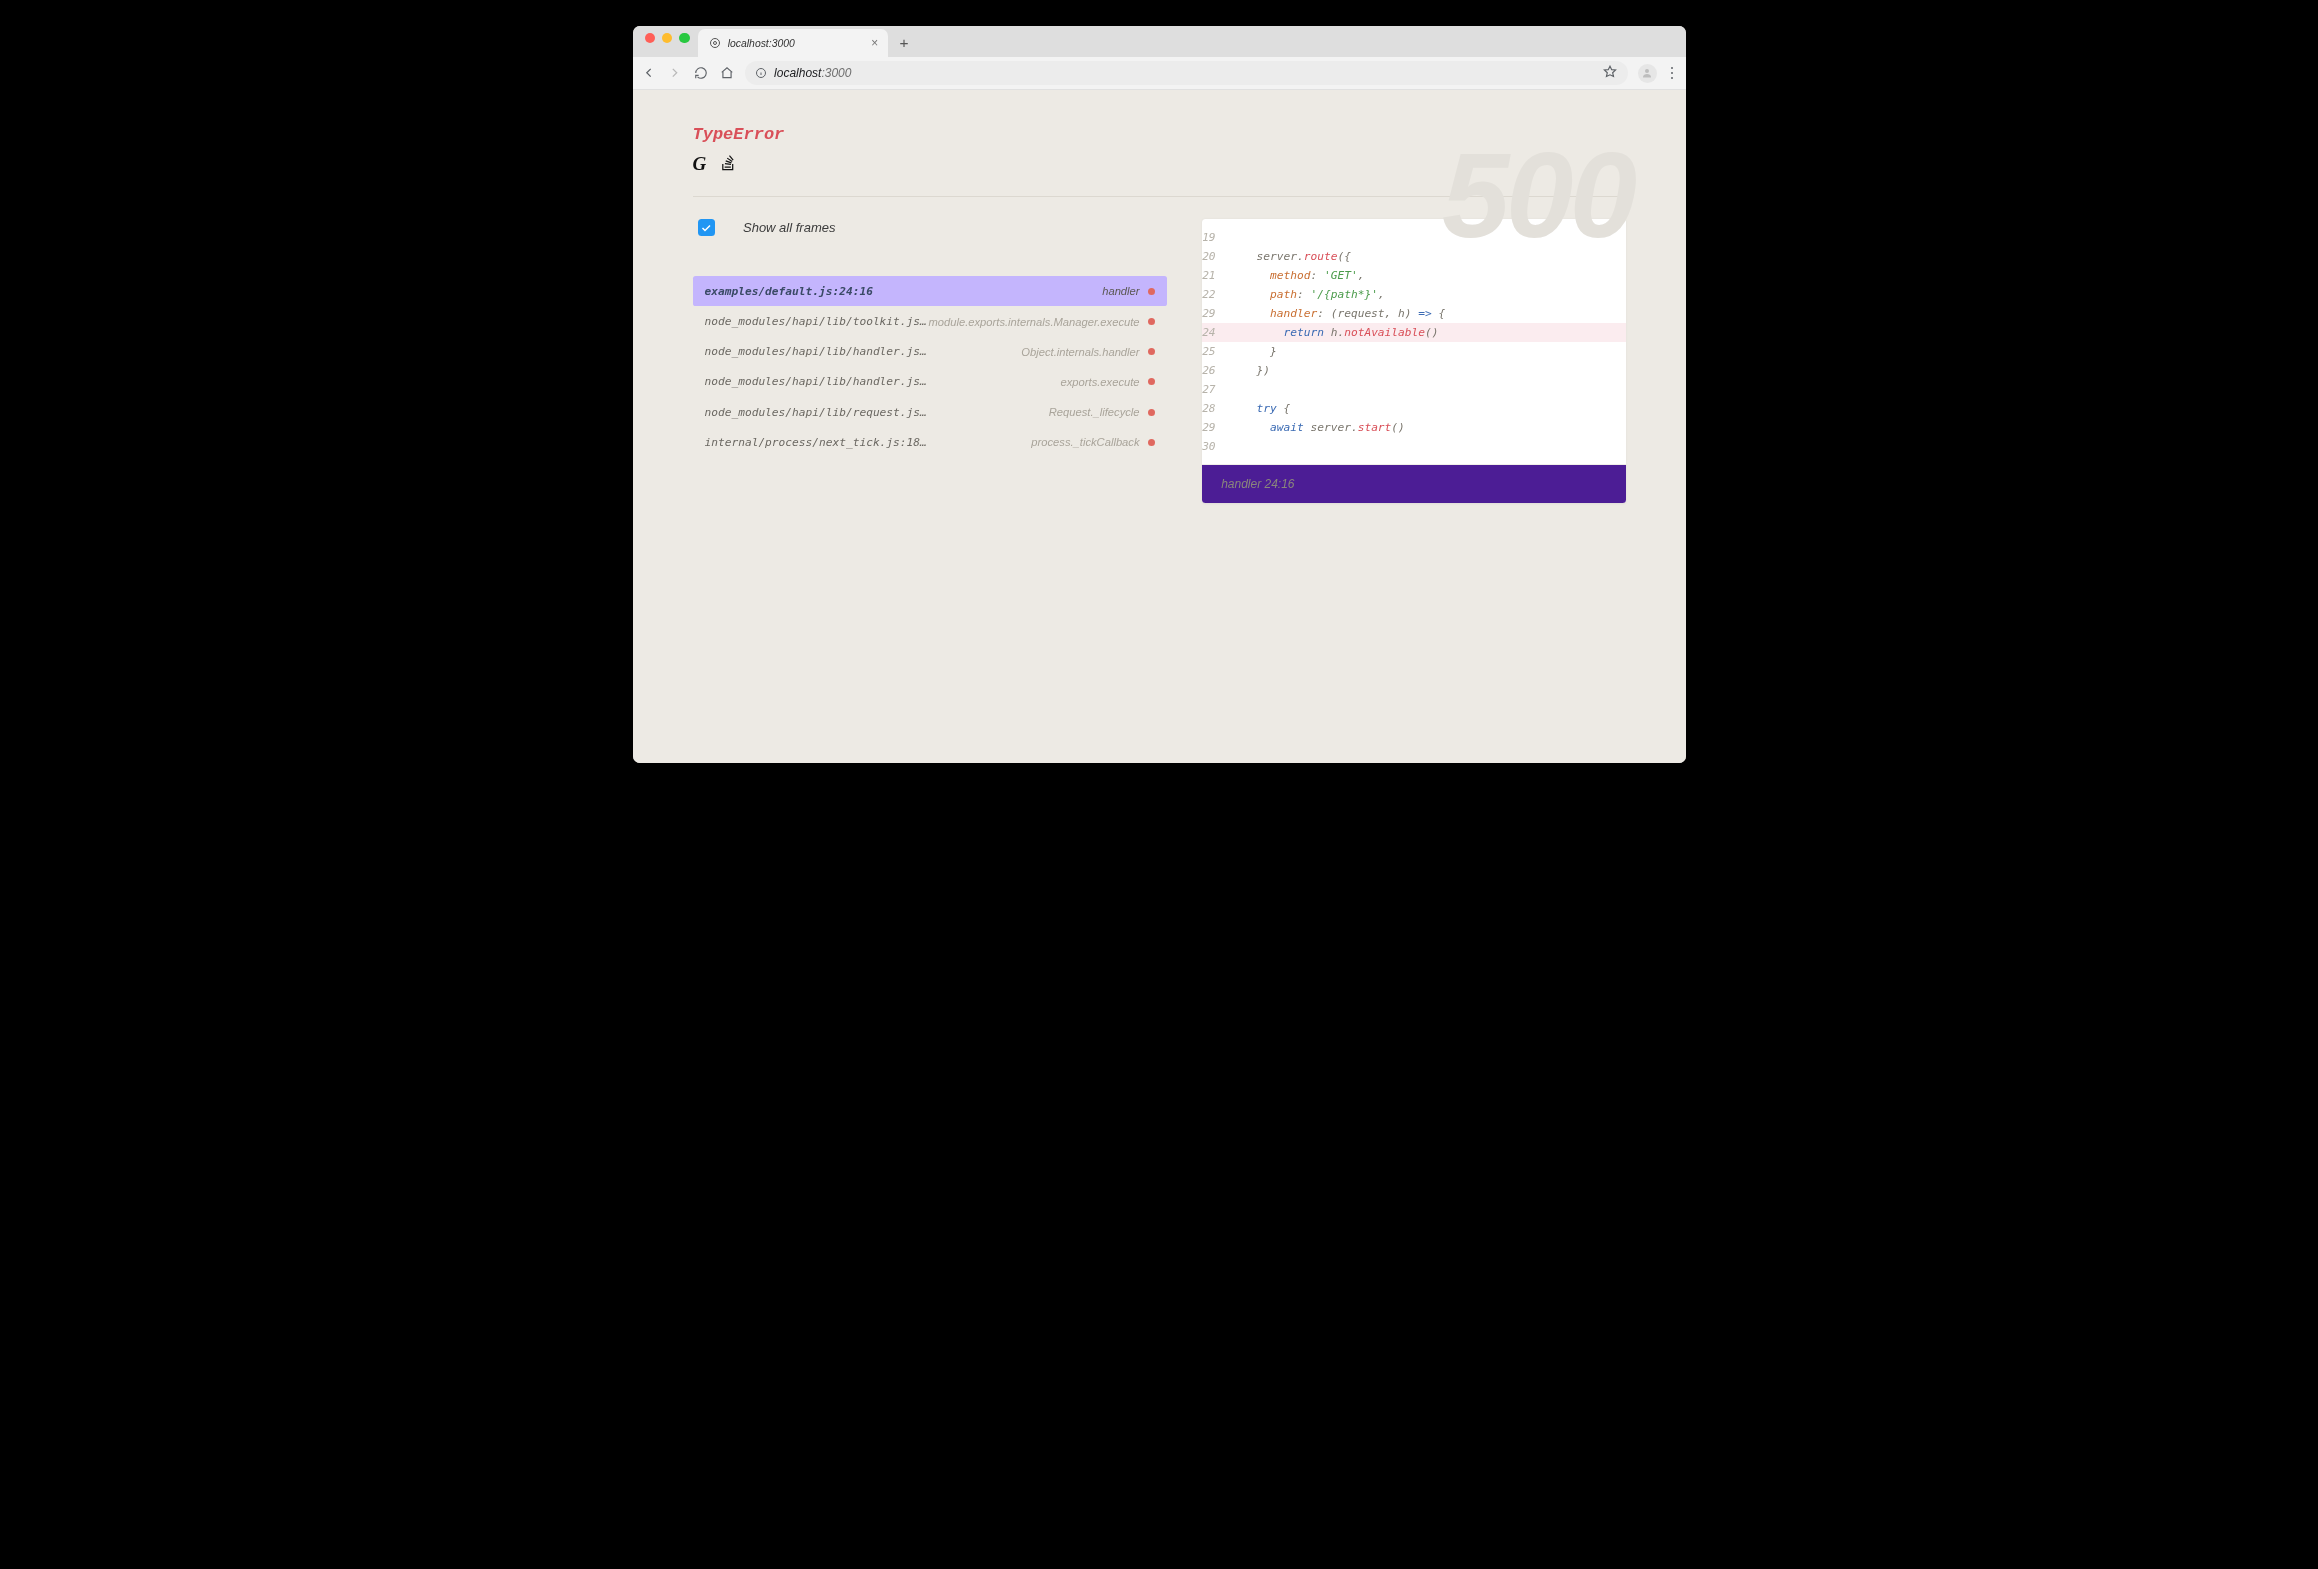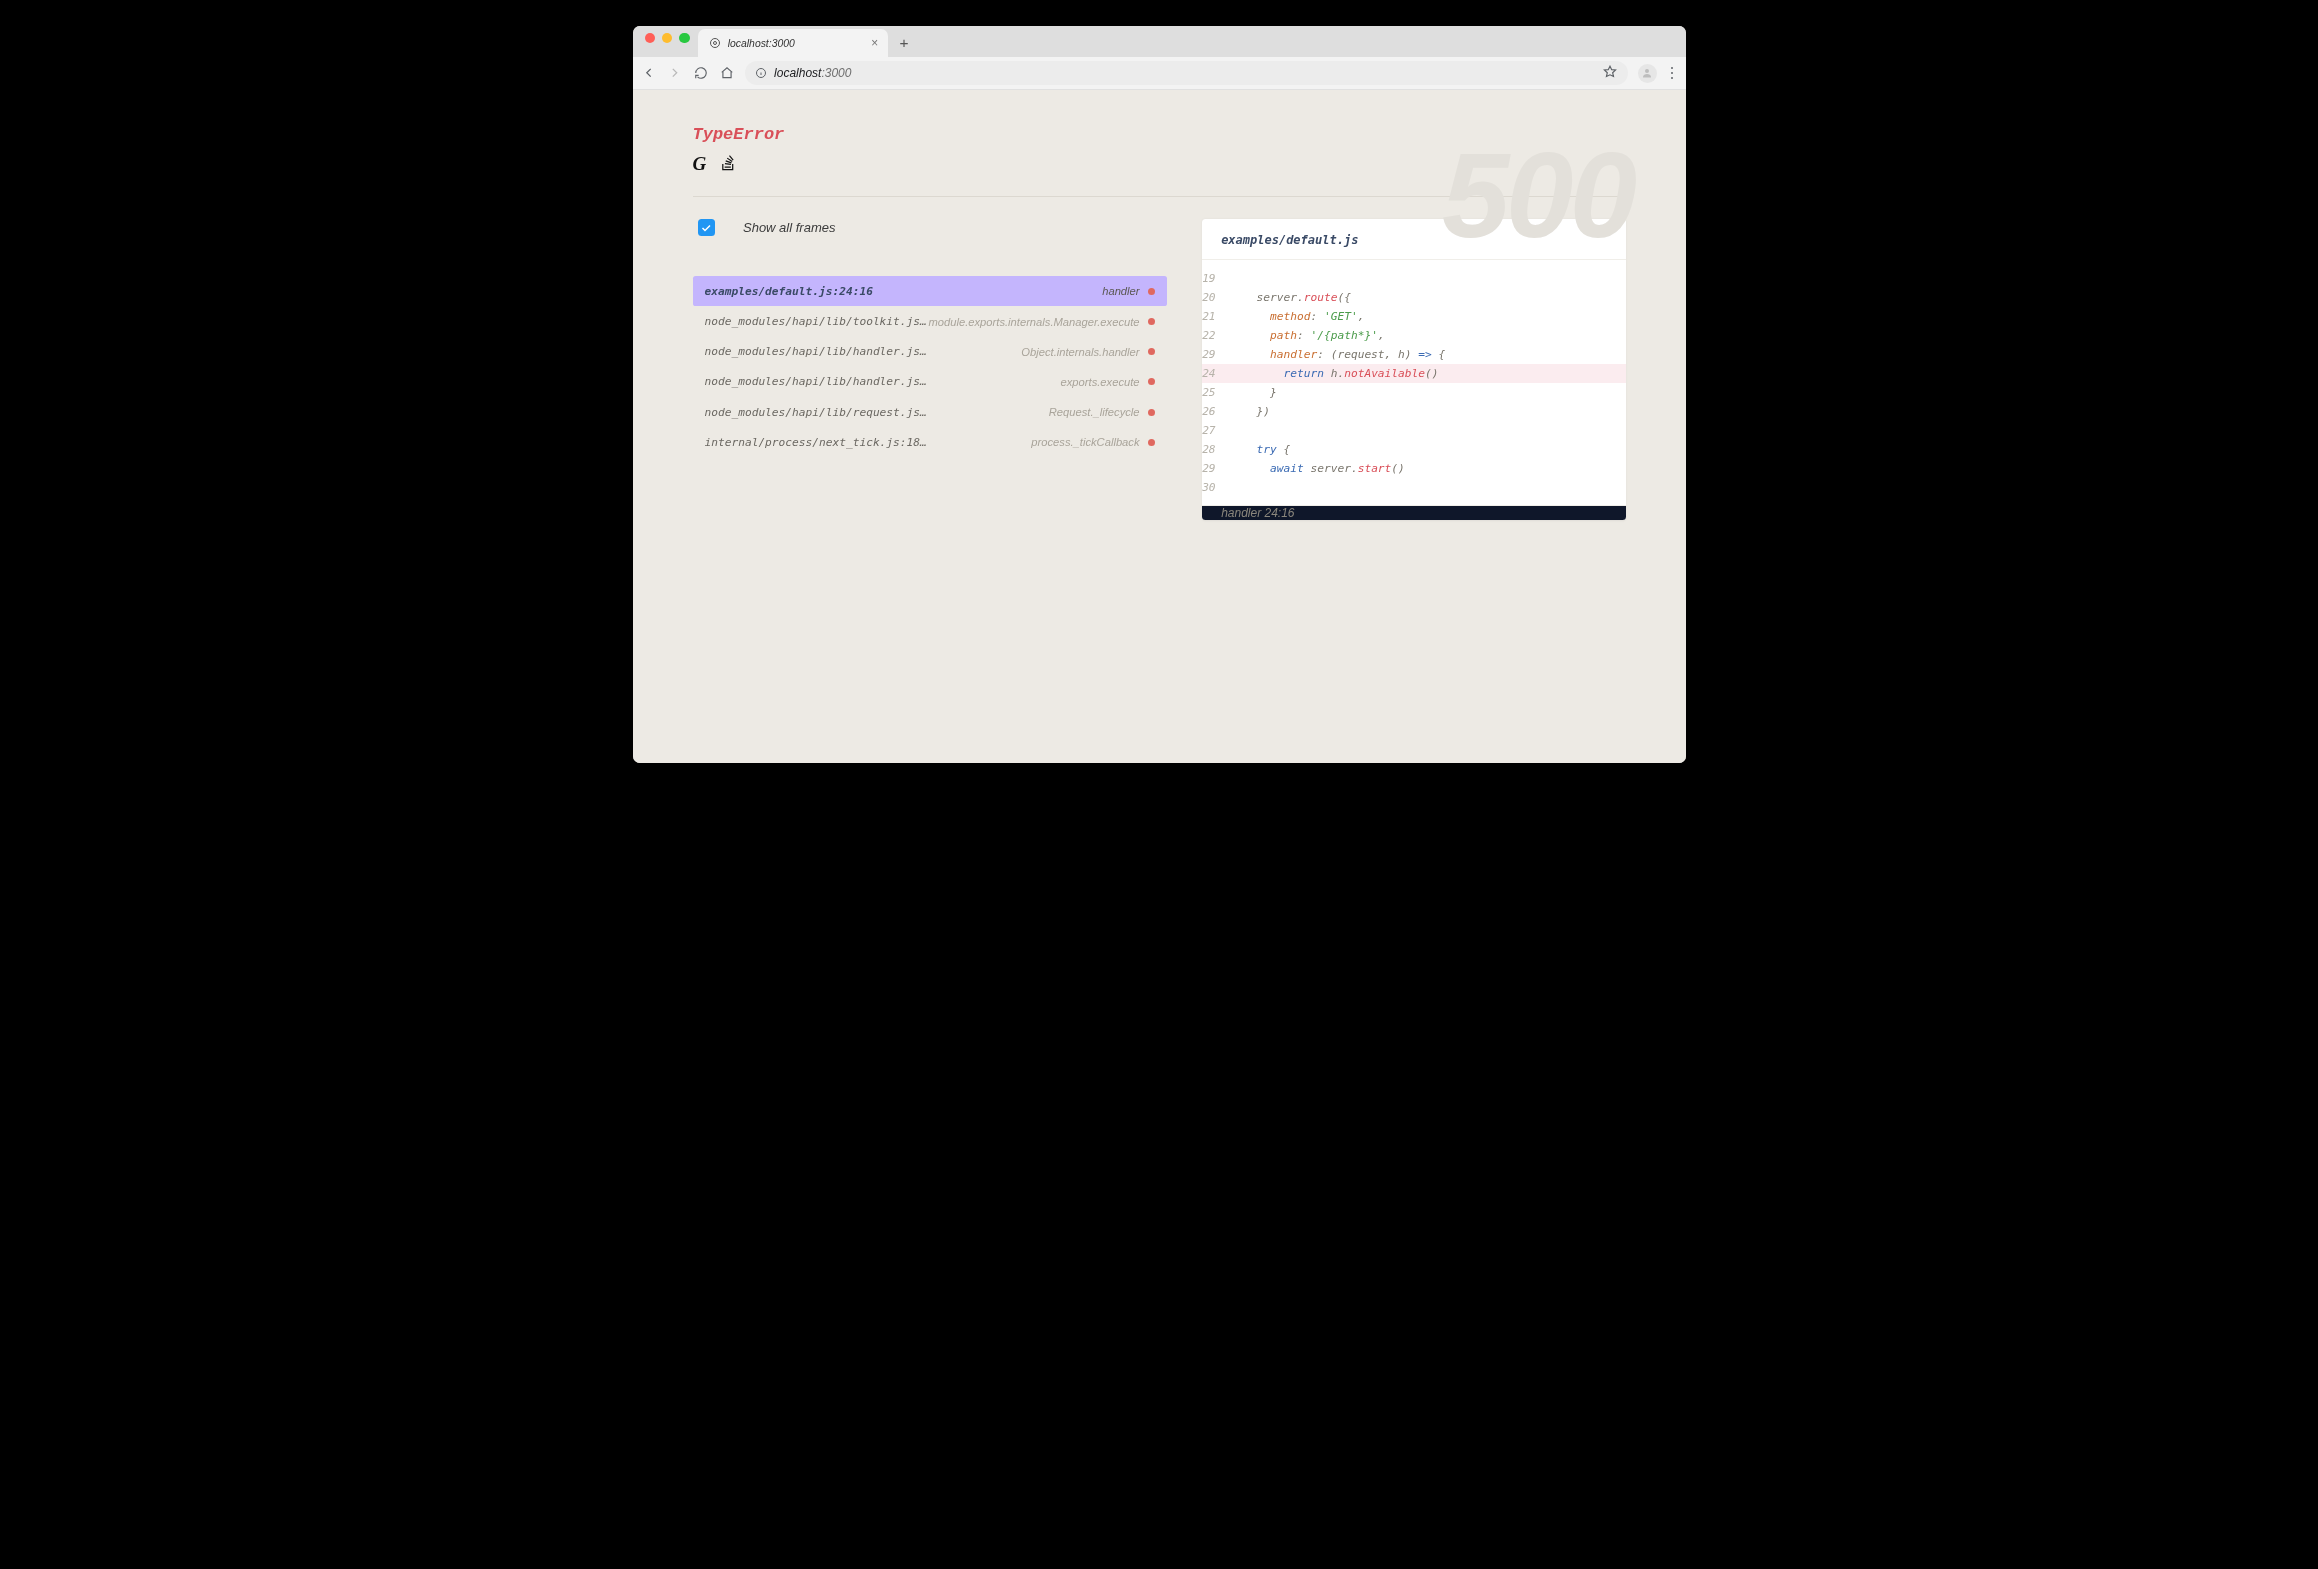--- a/index.html
+++ b/index.html
@@ -160,21 +160,21 @@
   .code-body { padding: 8.6px 0; }
   .code-line { display: flex; font-family: "SFMono-Regular", Consolas, Menlo, monospace; font-size: 11.2px; line-height: 19px; }
   .code-line.hl { background: #fbecef; }
   .ln { width: 41px; text-align: left; color: #b7b3aa; padding-right: 12px; user-select:none;}
   .code { white-space: pre; color: #7a766d; flex:1; }
   .tok-fn { color: #d94f58; }
   .tok-kw { color: #3a6ab3; }
   .tok-prop { color: #c96f32; }
   .tok-str { color: #4a9b4a; }
   .code-footer {
-    background: #0f172a; padding: 0 19px; color: #8a867c; font-size: 12px;
+    background: #4c1d95; padding: 12px 19px; color: #8a867c; font-size: 12px;
     border-top: 0.9px solid #f0eee9;
   }
 </style>
 </head>
 <body>
 
 <div class="browser">
 
   <div class="tabbar">
     <div class="traffic">
@@ -312,21 +312,20 @@
               <div class="fn">
                 <span>process._tickCallback</span>
                 <span class="fn-dot"></span>
               </div>
             </div>
           </div>
       </div>
 
       <div class="right">
         <div class="code-card">
-          <div class="code-header">examples/default.js</div>
           <div class="code-body" id="code-body">
               <div class="code-line">
                 <div class="ln">19</div>
                 <div class="code"></div>
               </div>
               <div class="code-line">
                 <div class="ln">20</div>
                 <div class="code">  server.<span class="tok-fn">route</span>({</div>
               </div>
               <div class="code-line">

